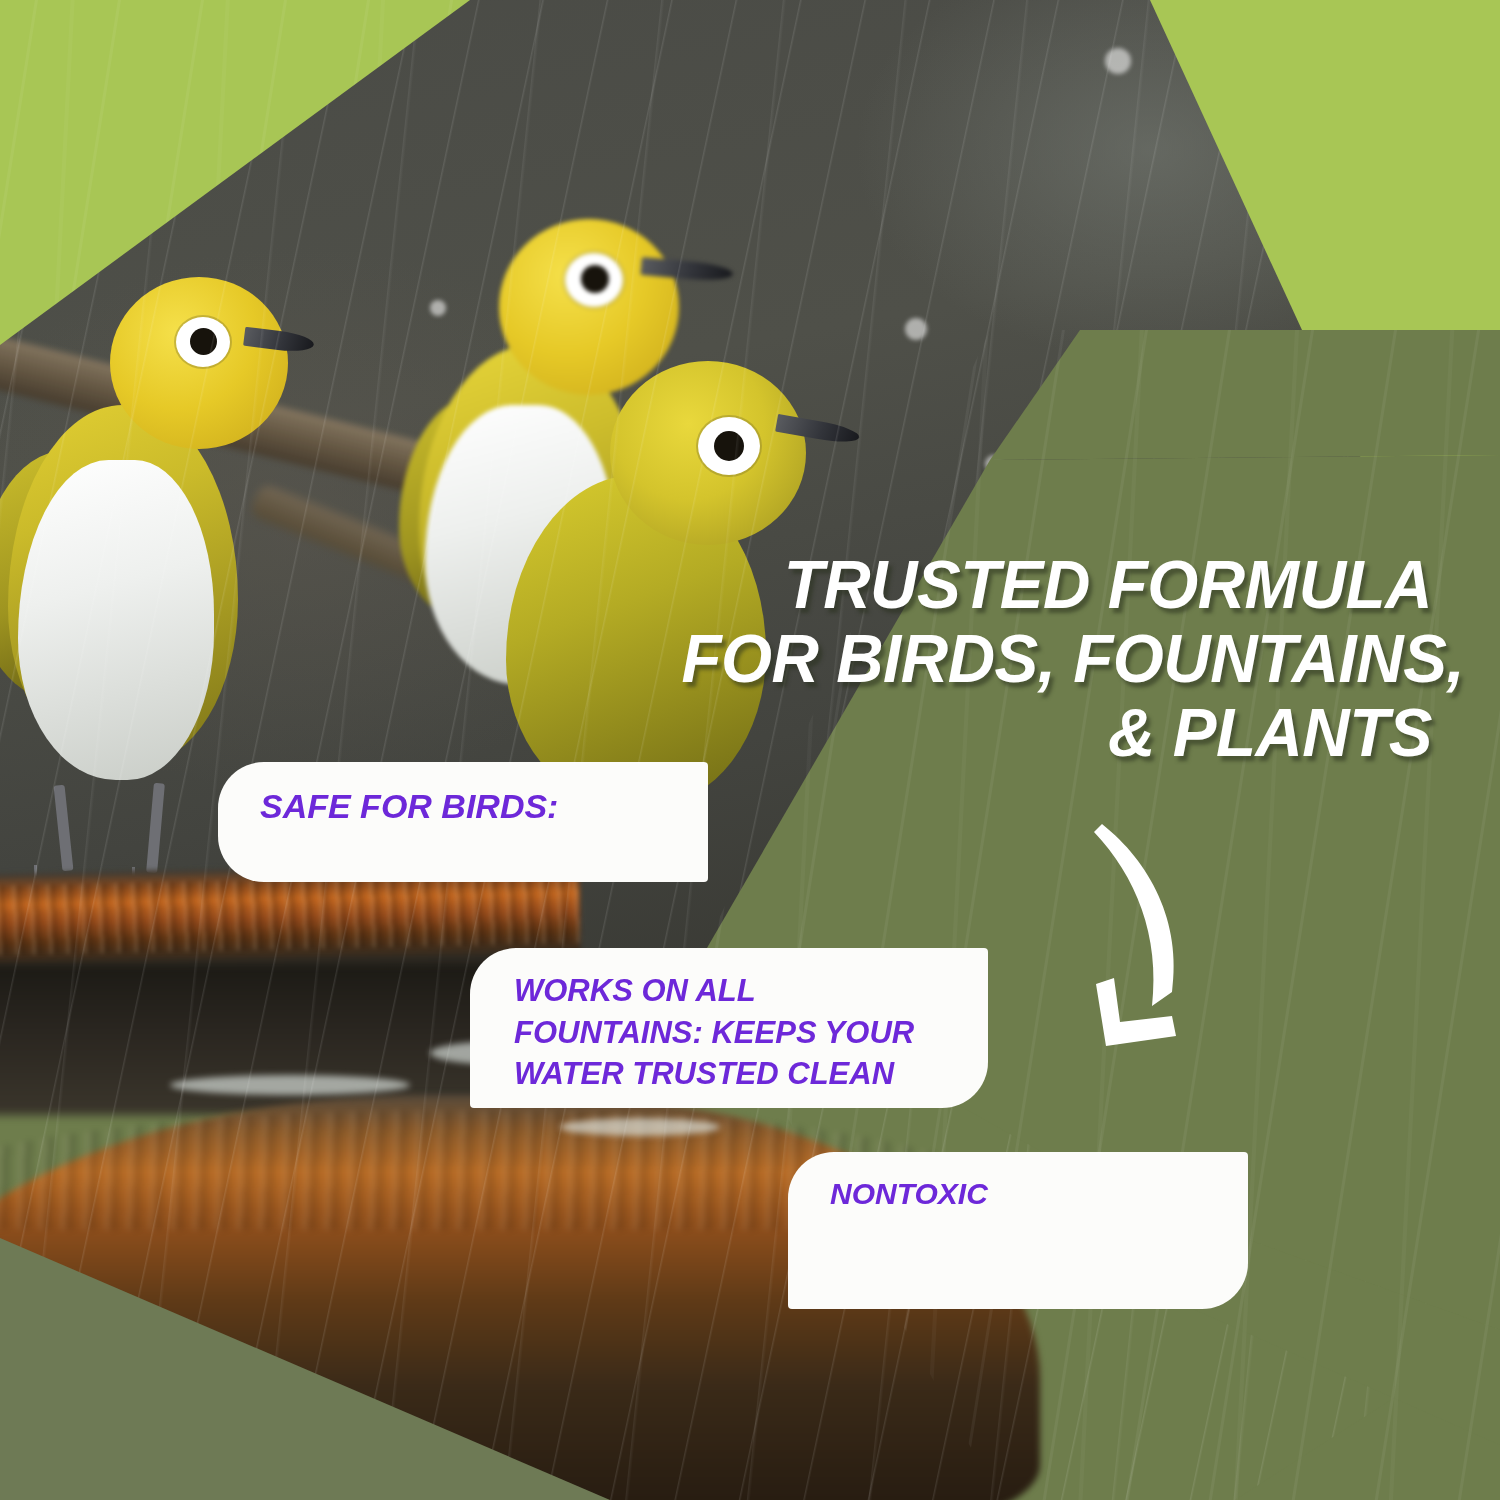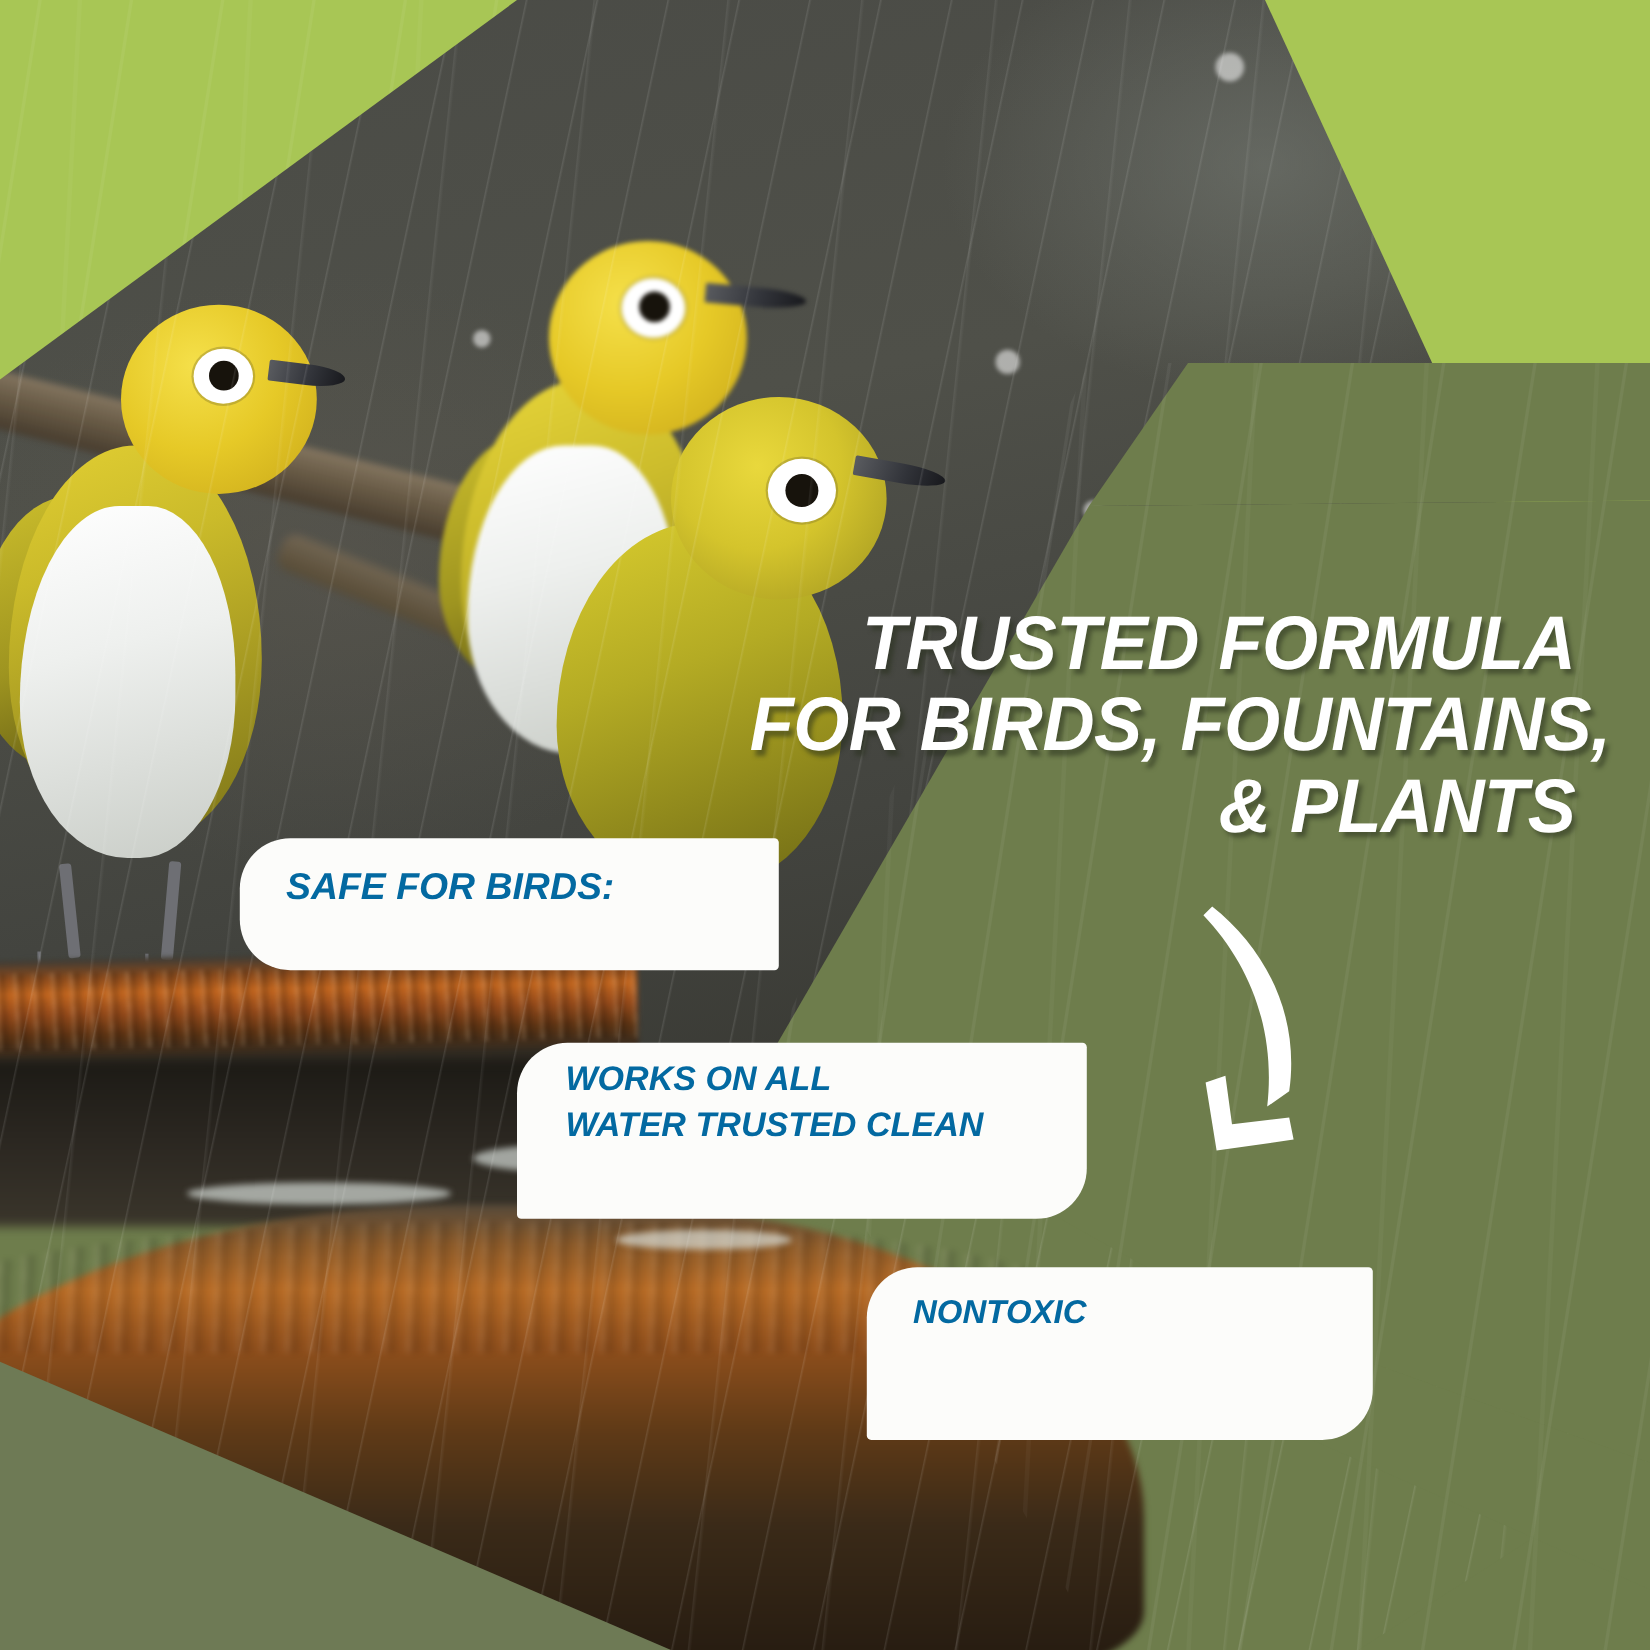--- a/index.html
+++ b/index.html
@@ -233,40 +233,40 @@
     text-shadow: 4px 5px 4px rgba(40,48,28,0.52);
     transform: scaleX(0.95);
     transform-origin: right center;
   }
   .headline .ln { display: block; white-space: nowrap; }
 
   
   .callout {
     position: absolute;
     background: #fcfcfa;
-    color: #0369a1;
+    color: #6d28d9;
     font-weight: bold;
     font-style: italic;
     box-sizing: border-box;
   }
   .callout .ln { display: block; white-space: nowrap; }
 
   #callout-birds {
     left: 218px; top: 762px;
     width: 490px; height: 120px;
     border-radius: 46px 4px 4px 46px;
     padding: 22px 0 0 42px;
     font-size: 34px;
     line-height: 1.30;
   }
   #callout-fountains {
     left: 470px; top: 948px;
     width: 518px; height: 160px;
     border-radius: 46px 4px 46px 4px;
-    padding: 12px 0 0 44px;
+    padding: 22px 0 0 44px;
     font-size: 31px;
     line-height: 1.34;
   }
   #callout-plants {
     left: 788px; top: 1152px;
     width: 460px; height: 157px;
     border-radius: 46px 4px 46px 4px;
     padding: 22px 0 0 42px;
     font-size: 30px;
     line-height: 1.34;
@@ -393,20 +393,21 @@
              L 26 236
              Z" fill="#ffffff"></path>
   </svg>
 
   <div class="callout" id="callout-birds">
     <span class="ln">SAFE FOR BIRDS:</span>
   </div>
 
   <div class="callout" id="callout-fountains">
     <span class="ln">WORKS ON ALL</span>
+    <span class="ln">FOUNTAINS: KEEPS YOUR</span>
     <span class="ln">WATER TRUSTED CLEAN</span>
   </div>
 
   <div class="callout" id="callout-plants">
     <span class="ln">NONTOXIC</span>
   </div>
 
 </div>
 
 </body></html>

